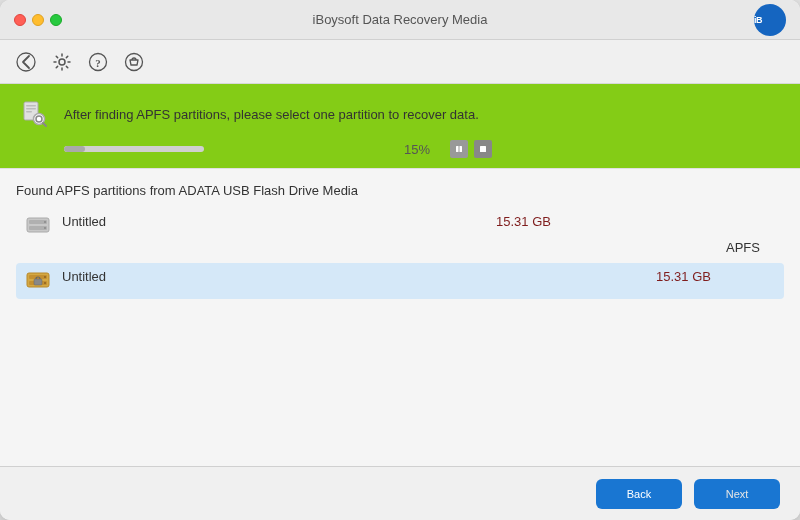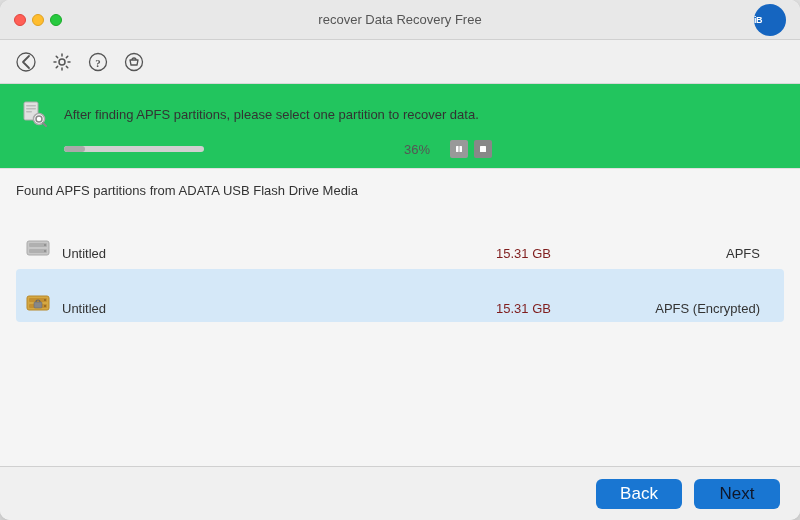--- a/index.html
+++ b/index.html
@@ -102,21 +102,21 @@
       justify-content: center;
       color: #555;
       font-size: 16px;
       cursor: pointer;
       border-radius: 4px;
     }
 
     
     .status-area {
       padding: 12px 16px 10px 16px;
-      background: #22c55e;
+      background: #84cc16;
       border-bottom: 1px solid #e0e0e0;
       flex-shrink: 0;
     }
 
     .status-row {
       display: flex;
       align-items: center;
       gap: 12px;
       margin-bottom: 8px;
     }
@@ -198,26 +198,26 @@
       flex: 1;
       padding: 14px 16px;
       overflow-y: auto;
       background: #f5f5f5;
     }
 
     .section-title {
       font-size: 13px;
       color: #333;
       font-weight: 400;
-      margin-bottom: 16px;
+      margin-bottom: 10px;
     }
 
     .partition-row {
       display: flex;
-      align-items: flex-end;
+      align-items: flex-start;
       padding: 6px 8px;
       border-radius: 4px;
       cursor: pointer;
       margin-bottom: 2px;
     }
 
     .partition-row.selected {
       background: #d5e8f8;
     }
 
@@ -263,50 +263,50 @@
       padding: 0 20px;
       gap: 12px;
       flex-shrink: 0;
     }
 
     .footer-btn {
       width: 86px;
       height: 30px;
       border-radius: 6px;
       border: none;
-      font-size: 17px;
+      font-size: 11px;
       font-weight: 500;
       cursor: pointer;
       display: flex;
       align-items: center;
       justify-content: center;
     }
 
     .btn-back {
       background: #1976d2;
       color: white;
     }
 
     .btn-next {
       background: #1976d2;
-      color: #0f172a;
+      color: #e5e5e5;
     }
   </style>
 </head>
 <body>
 
 <div class="window">
 
   <div class="title-bar">
     <div class="traffic-lights">
       <div class="traffic-light tl-close"></div>
       <div class="traffic-light tl-minimize"></div>
       <div class="traffic-light tl-maximize"></div>
     </div>
-    <span class="title-bar-title">recover Data Recovery Free</span>
+    <span class="title-bar-title">iBoysoft Data Recovery Media</span>
     <div class="title-bar-logo">
       <div class="logo-circle">
         <span class="logo-text">iB</span>
       </div>
     </div>
   </div>
 
   <div class="toolbar">
     <div class="toolbar-icon">
       <svg width="20" height="20" viewBox="0 0 20 20" fill="none">
@@ -348,21 +348,21 @@
           <circle cx="21" cy="21" r="3" fill="none" stroke="#888" stroke-width="1.5"></circle>
           <line x1="25" y1="25" x2="28" y2="28" stroke="#888" stroke-width="2" stroke-linecap="round"></line>
         </svg>
       </div>
       <span class="status-text">After finding APFS partitions, please select one partition to recover data.</span>
     </div>
     <div class="progress-row">
       <div class="progress-bar-container">
         <div class="progress-bar-fill" style="width: 15%"></div>
       </div>
-      <span class="progress-percent">36%</span>
+      <span class="progress-percent">15%</span>
       <div class="progress-controls">
         <div class="progress-btn progress-btn-pause">
           <svg width="10" height="10" viewBox="0 0 10 10">
             <rect x="2" y="2" width="2.5" height="6" fill="white" rx="0.5"></rect>
             <rect x="5.5" y="2" width="2.5" height="6" fill="white" rx="0.5"></rect>
           </svg>
         </div>
         <div class="progress-btn progress-btn-stop">
           <svg width="10" height="10" viewBox="0 0 10 10">
             <rect x="2" y="2" width="6" height="6" fill="white" rx="0.5"></rect>
@@ -398,21 +398,20 @@
           <rect x="4" y="11" width="18" height="4" rx="1" fill="#c49030"></rect>
           <circle cx="20" cy="7" r="1" fill="#8b6020"></circle>
           <circle cx="20" cy="13" r="1" fill="#8b6020"></circle>
 
           <rect x="9" y="9" width="8" height="6" rx="1" fill="#888" stroke="#666" stroke-width="0.5"></rect>
           <path d="M11 9 Q11 7 13 7 Q15 7 15 9" stroke="#666" stroke-width="1.2" fill="none"></path>
         </svg>
       </div>
       <span class="partition-name">Untitled</span>
       <span class="partition-size">15.31 GB</span>
-      <span class="partition-type">APFS (Encrypted)</span>
     </div>
   </div>
 
   <div class="footer">
     <button class="footer-btn btn-back">Back</button>
     <button class="footer-btn btn-next">Next</button>
   </div>
 
 </div>
 

